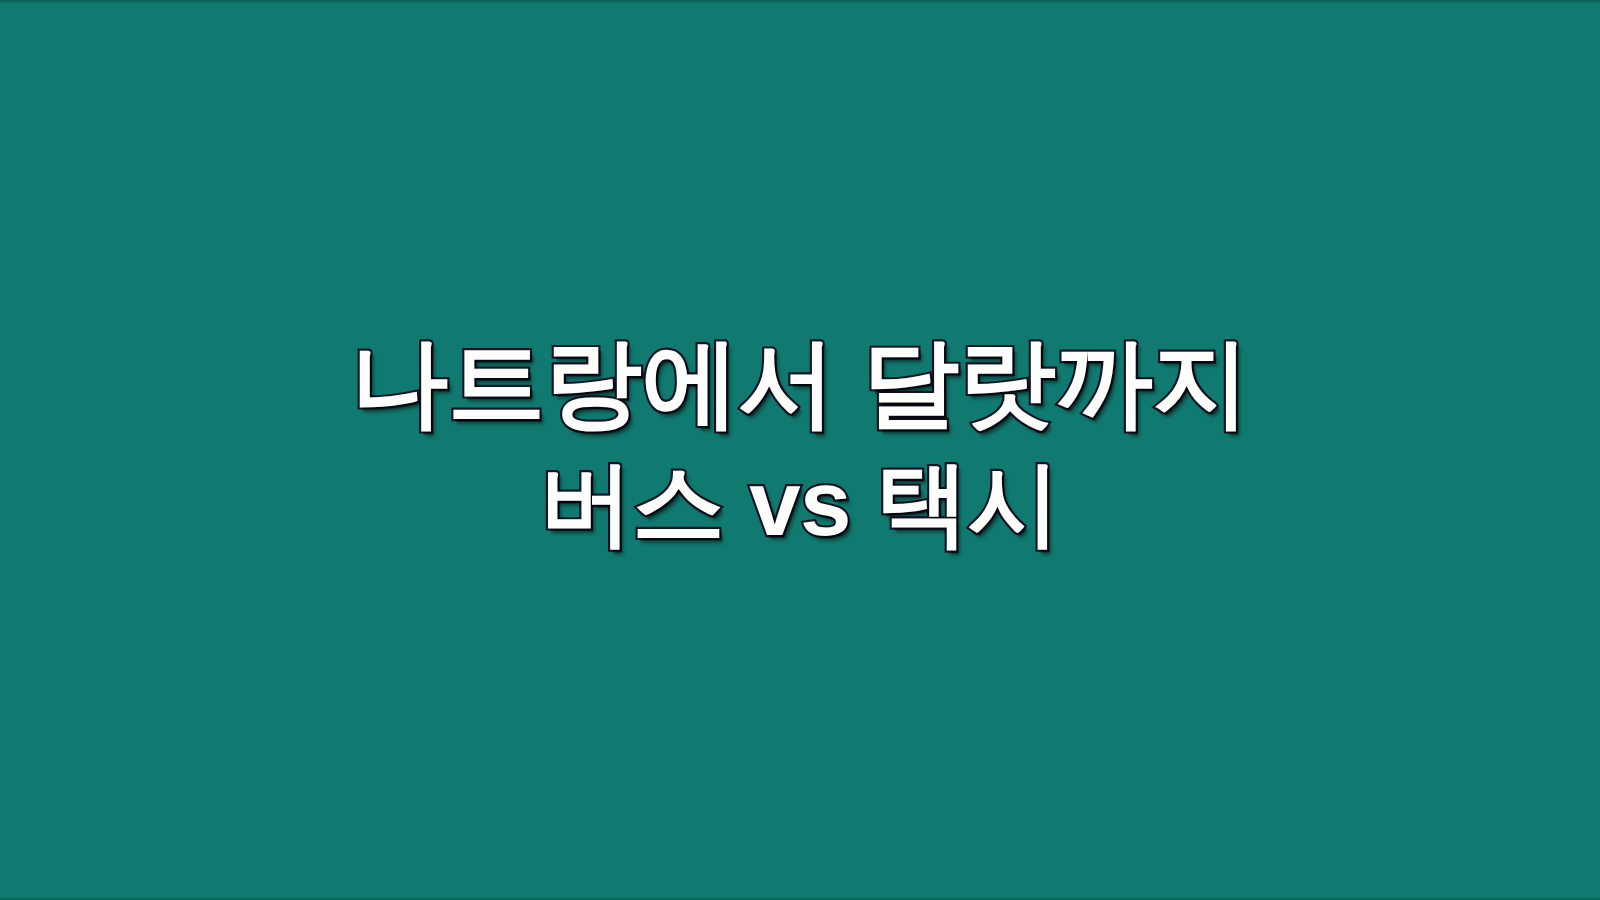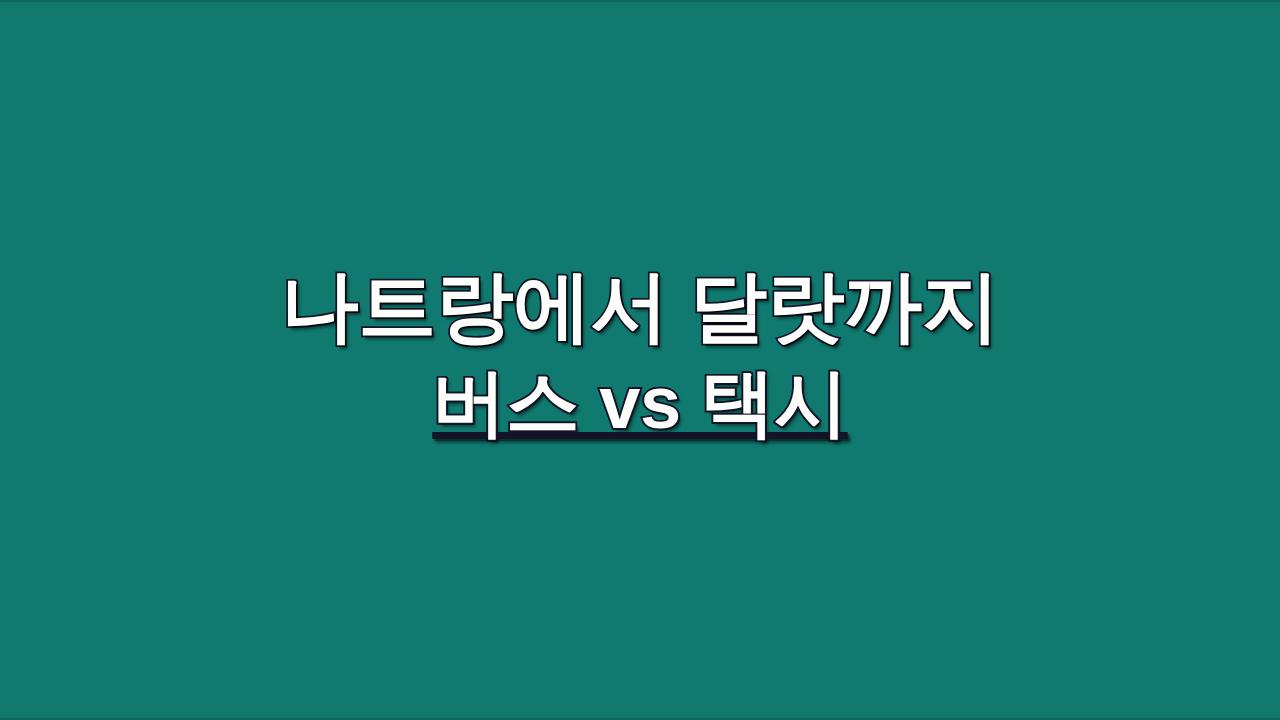--- a/index.html
+++ b/index.html
@@ -65,21 +65,20 @@
        2px  2px 0   rgba(0, 0, 0, 0.30);
   }
 
   .title-line--primary {
     font-size: 78px;
     margin-bottom: 18px;
   }
 
   .title-line--secondary {
     font-size: 74px;
-    text-decoration: underline;
   }
 </style>
 </head>
 <body>
 
 <div id="title-card">
 
   <div class="title-block">
 
     <span class="title-line title-line--primary">나트랑에서 달랏까지</span>

